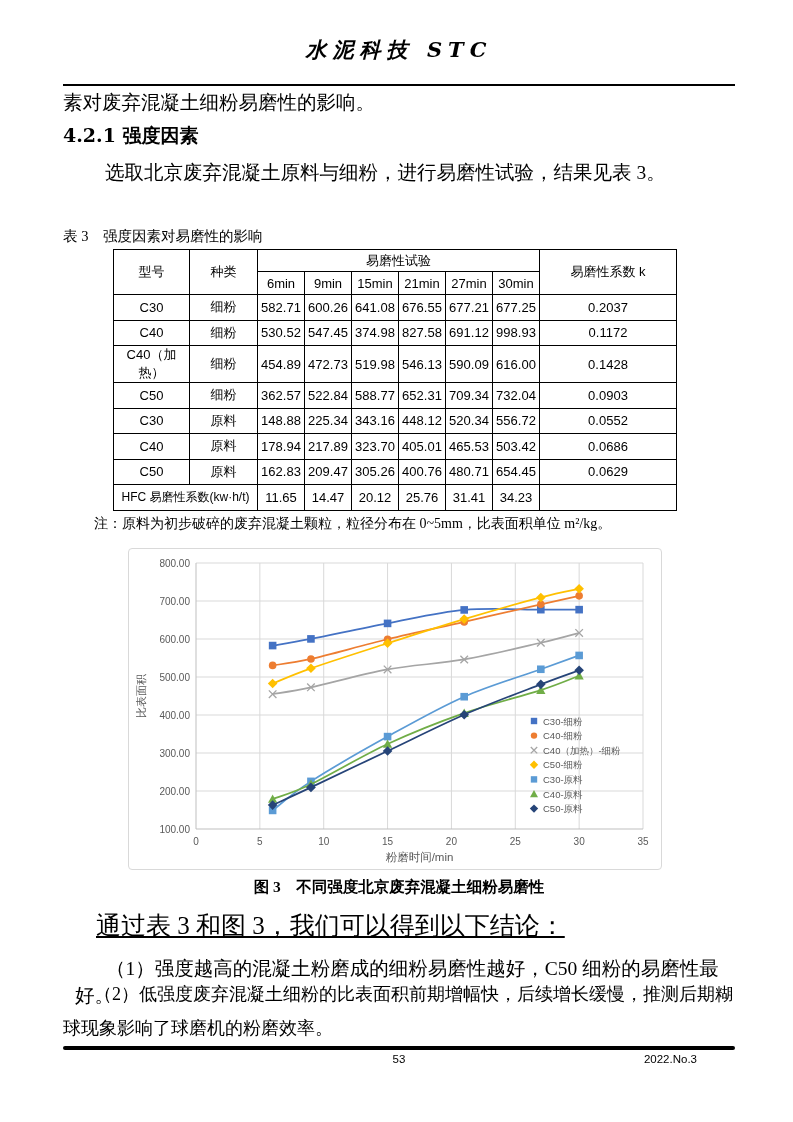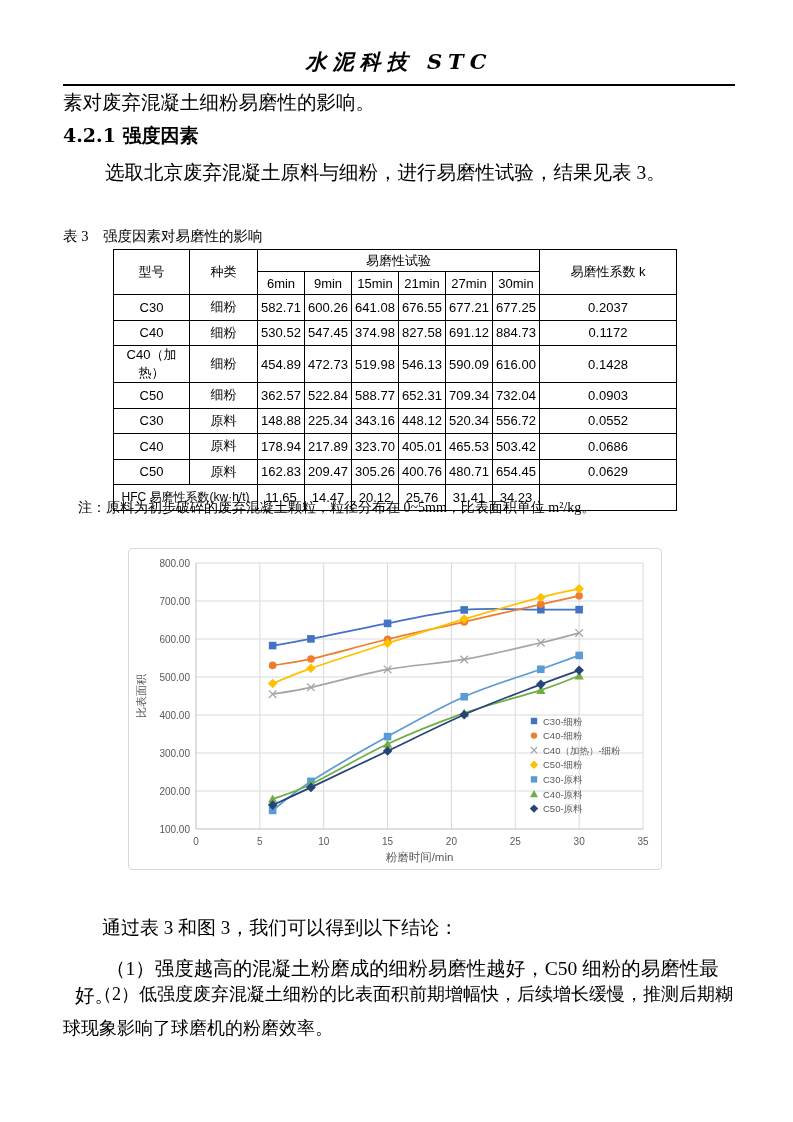--- a/index.html
+++ b/index.html
@@ -1,44 +1,44 @@
 <!DOCTYPE html>
 <html><head>
 <meta charset="utf-8">
 <style>
   html,body{margin:0;padding:0;background:#e8e8e8;}
   .page{position:relative;width:793px;height:1122px;background:#ffffff;margin:0 auto;
         font-family:"Liberation Serif",serif;color:#000;overflow:hidden;}
   .blk{position:absolute;left:63px;right:58px;}
 
-  .journal-header{top:48px;text-align:center;font-family:"DejaVu Serif",serif;
+  .journal-header{top:36px;text-align:center;font-family:"DejaVu Serif",serif;
                   font-style:italic;font-weight:bold;font-size:21px;letter-spacing:6px;}
   .top-rule{top:84px;height:2px;background:#000;}
   .intro{top:89px;font-size:19.5px;margin:0;}
   .section-heading{top:123px;font-size:19px;font-weight:bold;margin:0;font-family:"DejaVu Serif",serif;}
   .section-intro{top:159px;font-size:19.5px;margin:0;text-indent:42px;}
 
   .table-title{top:227px;text-align:left;font-size:14.5px;}
   .t3{top:249px;left:113px;right:auto;}
   table{border-collapse:collapse;font-family:Liberation Sans, sans-serif;font-size:13px;
         border:1.5px solid #000;}
   th,td{border:1px solid #000;text-align:center;padding:0 1px;font-weight:normal;}
   thead tr:first-child th{height:21px;}
   thead tr:last-child th{height:22px;}
   tbody td{height:24.5px;}
   td.hfc{font-size:12px;}
 
-  .table-note{top:499px;font-size:14px;margin:0;padding-left:15px;}
+  .table-note{top:499px;font-size:14px;margin:16px;padding-left:15px;}
 
   .chart-wrap{top:548px;left:128px;right:auto;width:532px;height:320px;
               border:1px solid #d9d9d9;border-radius:4px;background:#fff;margin:0;}
   svg text{font-family:"Liberation Sans",sans-serif;fill:#595959;}
 
   .figure-caption{top:877px;text-align:center;font-size:15.5px;font-weight:bold;}
-  .lead{top:909px;font-size:19px;margin:6px;text-indent:33px;}
+  .lead{top:909px;font-size:25px;margin:0;text-indent:33px;text-decoration:underline;}
   .item1{top:943px;font-size:19.5px;margin:12px;text-indent:31px;}
   .item2{top:977px;font-size:18px;margin:0;text-indent:31px;line-height:34px;}
 
   .footer{top:1046px;}
   .footer-rule{height:4px;background:#000;border-radius:2px;}
   .footer-text{position:relative;height:18px;margin-top:3px;
                font-family:"Liberation Sans",sans-serif;font-size:11.5px;}
   .page-num{position:absolute;left:50%;transform:translateX(-50%);}
   .issue{position:absolute;right:38px;}
 </style>
@@ -95,21 +95,21 @@
             <td>0.2037</td>
           </tr>
           <tr>
             <td>C40</td>
             <td>细粉</td>
             <td>530.52</td>
             <td>547.45</td>
             <td>374.98</td>
             <td>827.58</td>
             <td>691.12</td>
-            <td>884.73</td>
+            <td>998.93</td>
             <td>0.1172</td>
           </tr>
           <tr>
             <td>C40（加热）</td>
             <td>细粉</td>
             <td>454.89</td>
             <td>472.73</td>
             <td>519.98</td>
             <td>546.13</td>
             <td>590.09</td>
@@ -308,18 +308,26 @@
             <path d="M405 241 L409 248.2 L401 248.2 Z" fill="#70AD47"></path>
             <text x="414" y="248.5" font-size="9.5">C40-原料</text>
           </g>
           <g>
             <path d="M405 255.40000000000003 L409.2 259.6 L405 263.8 L400.8 259.6 Z" fill="#264478"></path>
             <text x="414" y="263.1" font-size="9.5">C50-原料</text>
           </g>
         </g>
       </svg>
   </figure>
+  <div class="blk figure-caption">图 3　不同强度北京废弃混凝土细粉易磨性</div>
 
   <p class="blk lead">通过表 3 和图 3，我们可以得到以下结论：</p>
   <p class="blk item1">（1）强度越高的混凝土粉磨成的细粉易磨性越好，C50 细粉的易磨性最好。</p>
   <p class="blk item2">（2）低强度废弃混凝土细粉的比表面积前期增幅快，后续增长缓慢，推测后期糊球现象影响了球磨机的粉磨效率。</p>
 
+  <div class="blk footer">
+    <div class="footer-rule"></div>
+    <div class="footer-text">
+      <span class="page-num">53</span>
+      <span class="issue">2022.No.3</span>
+    </div>
+  </div>
 </div>
 
 </body></html>

